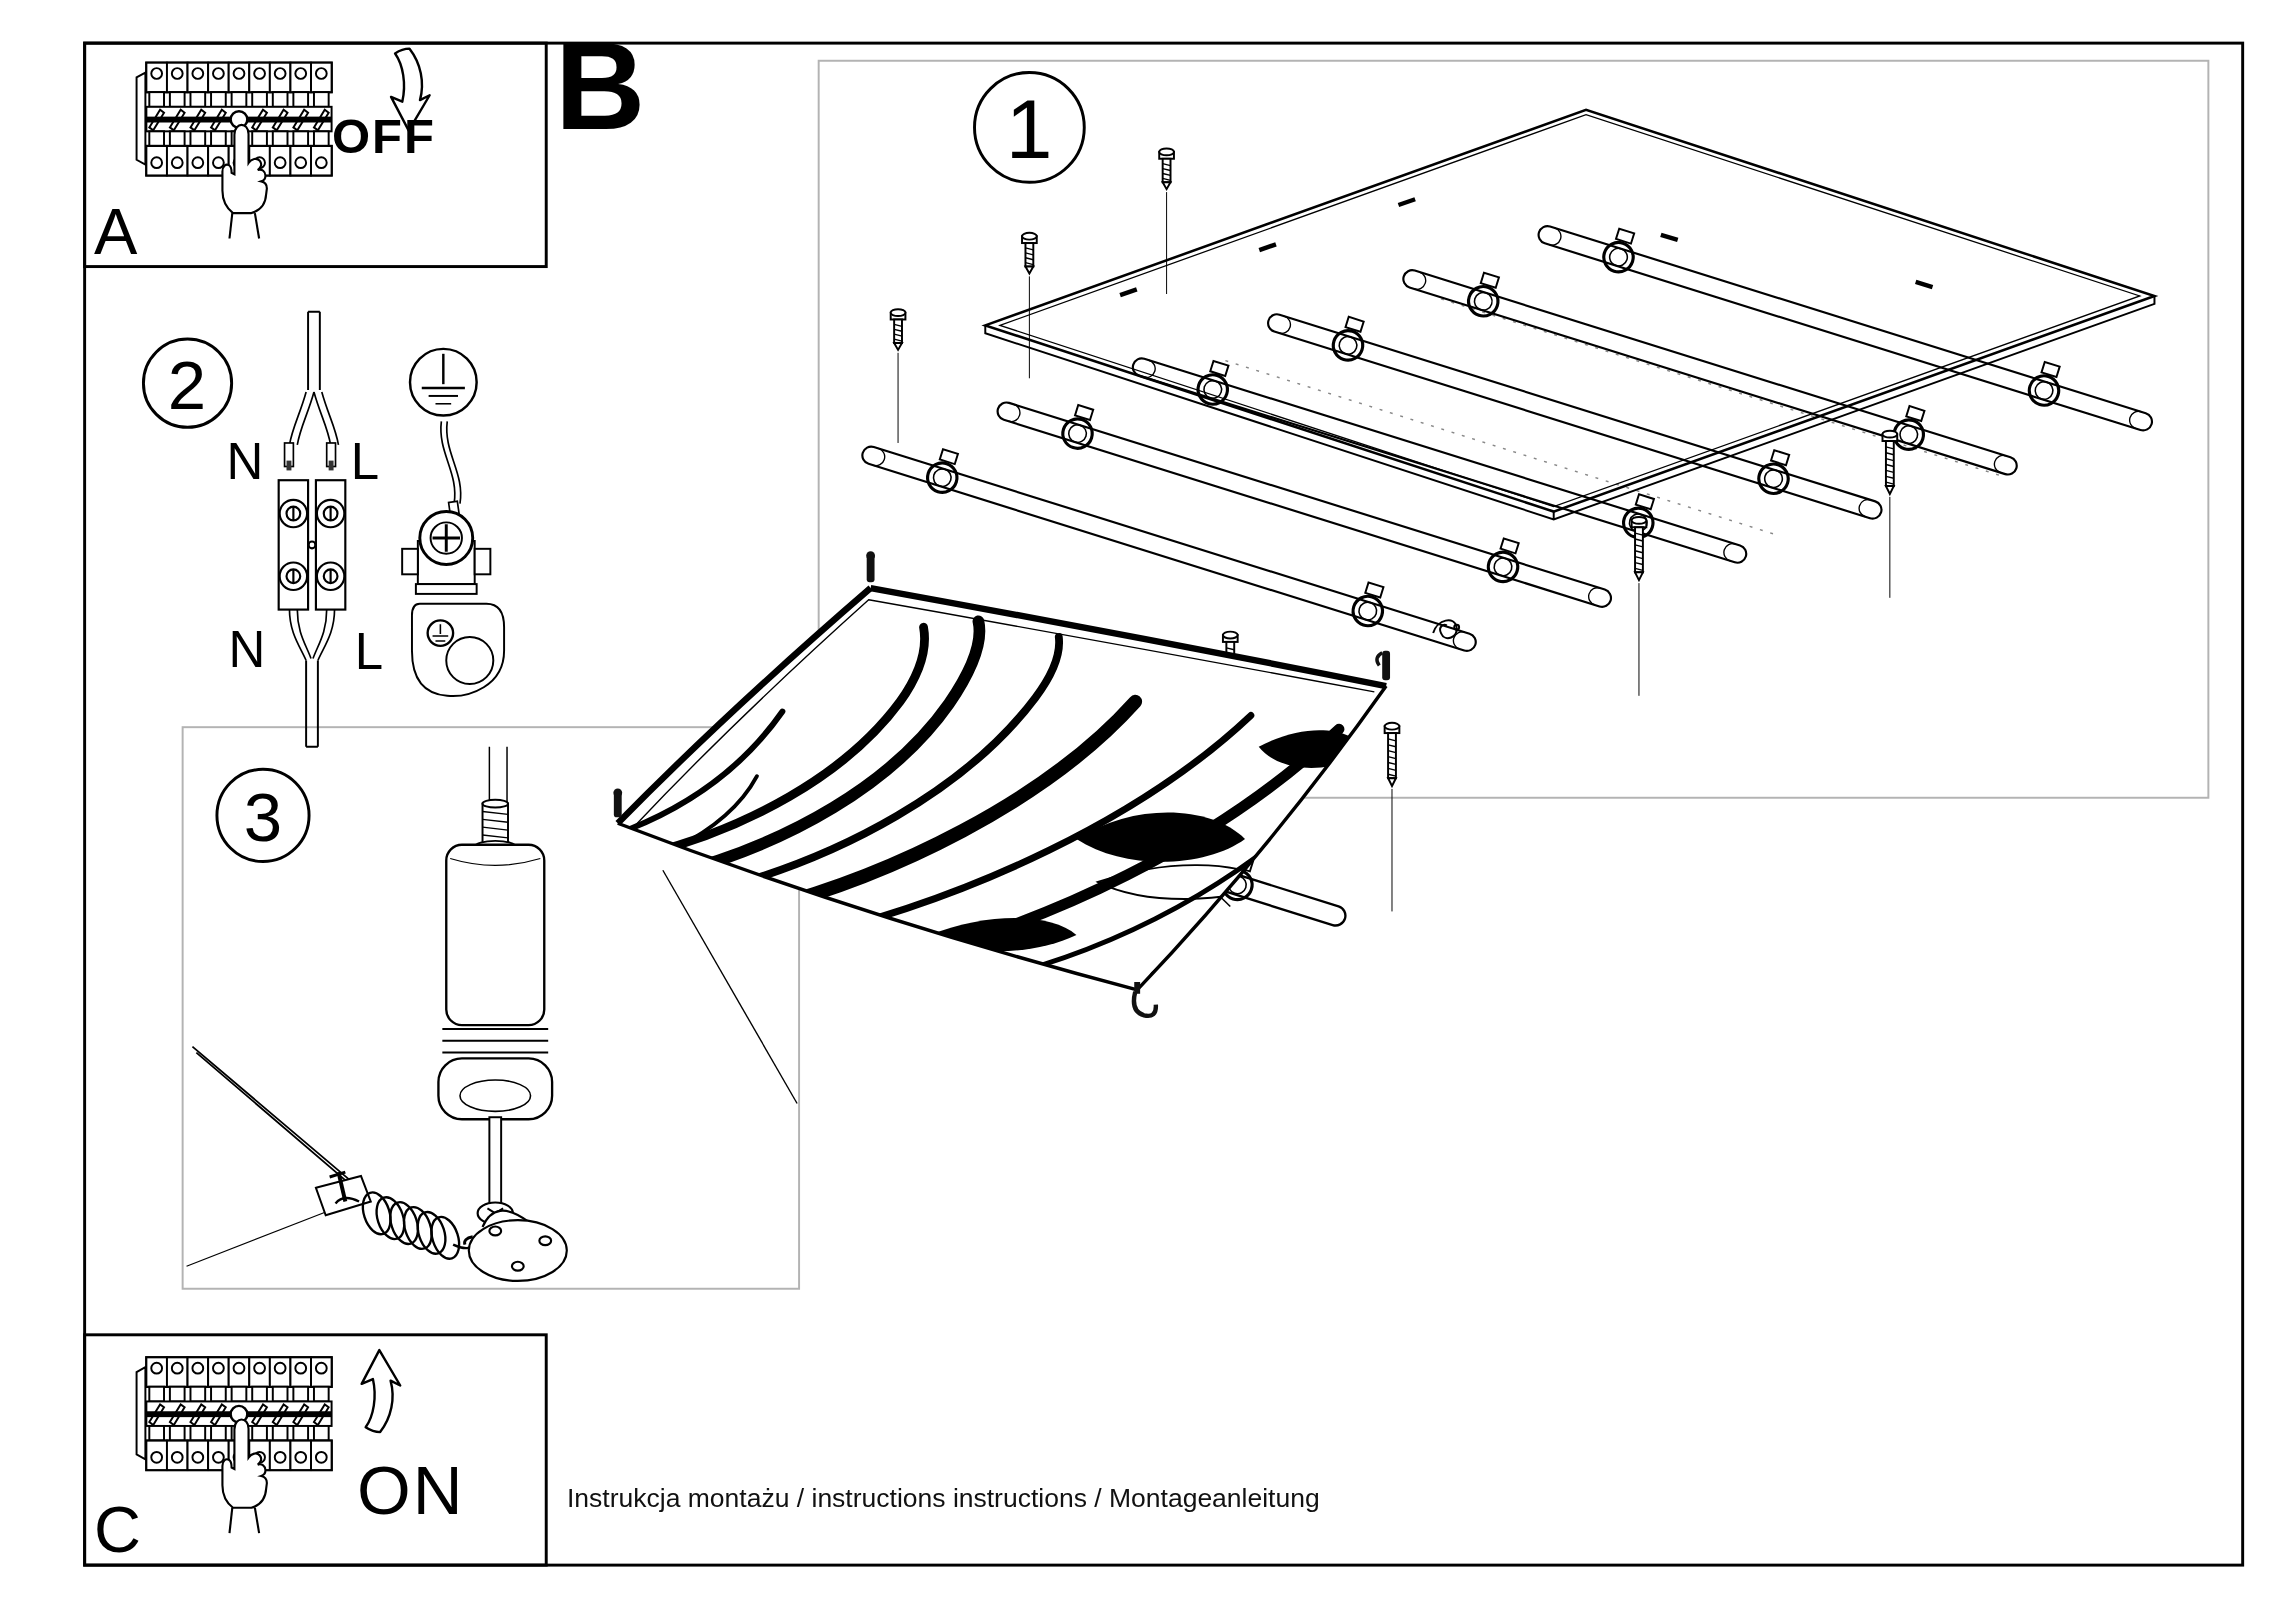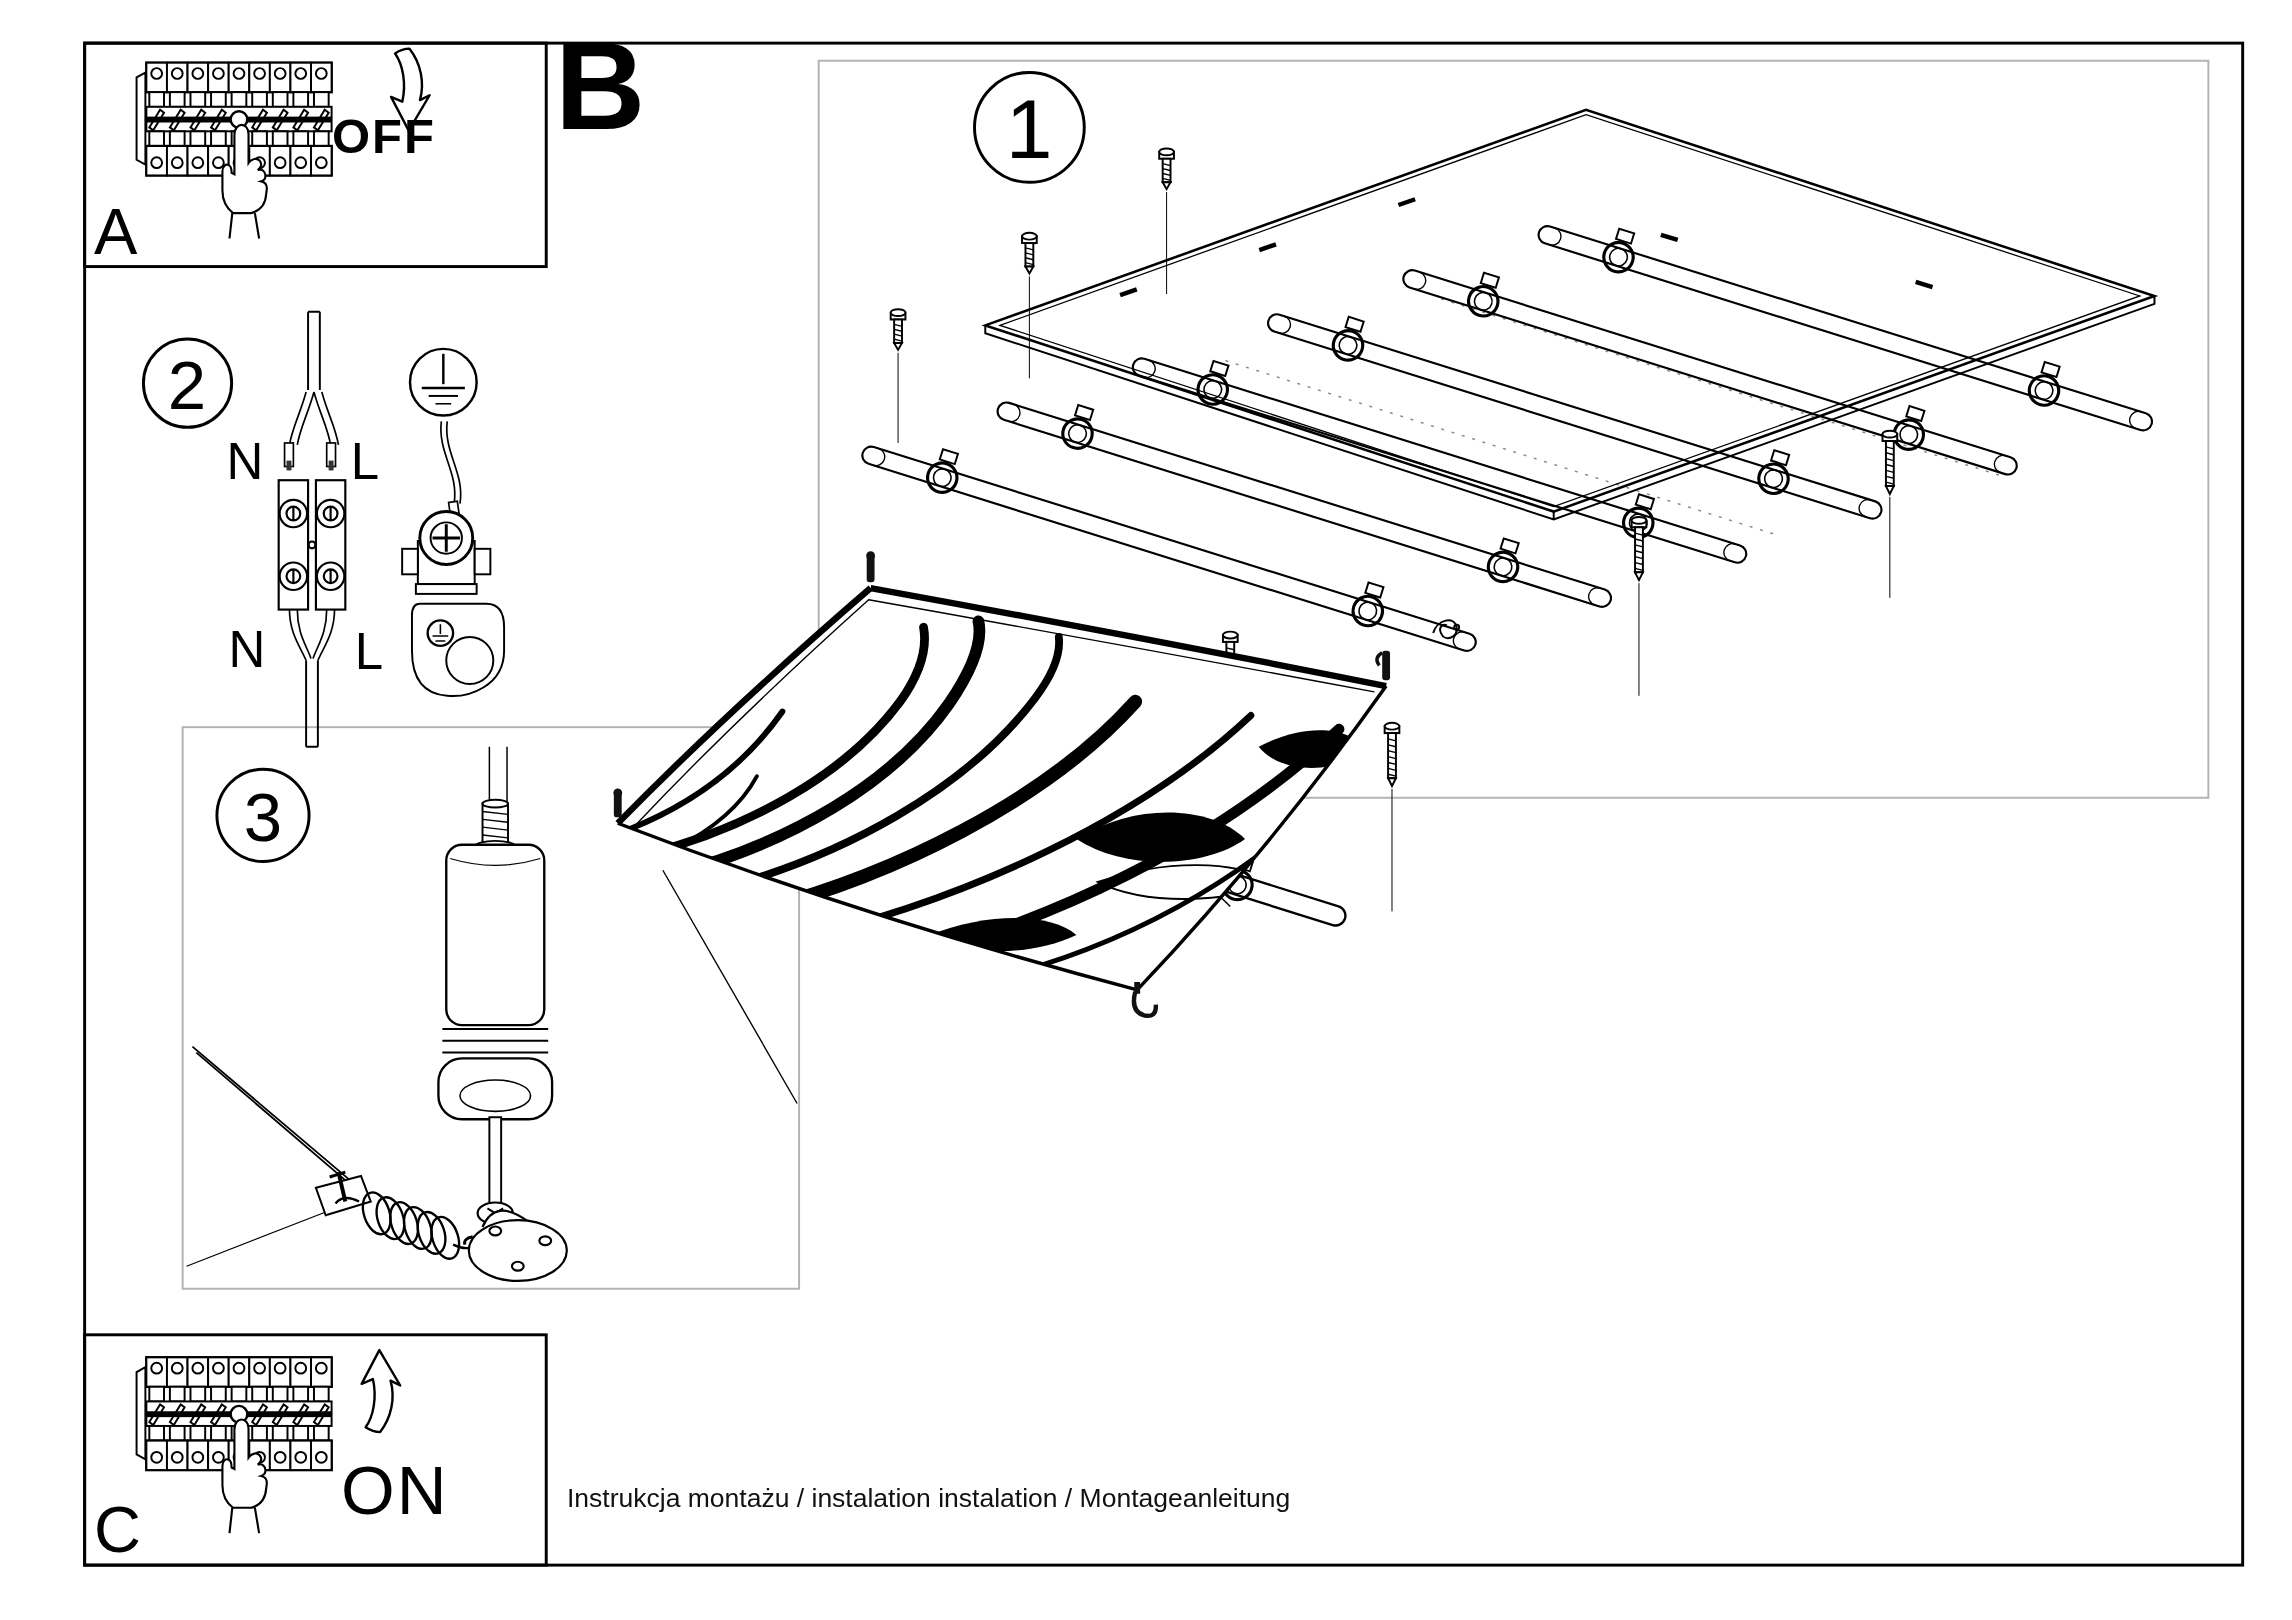--- a/index.html
+++ b/index.html
@@ -11,21 +11,21 @@
     color:#000;
     overflow:hidden;
   }
   #artwork{position:absolute;left:0;top:0;}
   .lbl{position:absolute;white-space:nowrap;color:#000;}
   .lbl.center{transform:translate(-50%,-50%);}
   #lbl-b{left:555px;top:13.7px;font-size:125px;font-weight:700;}
   #lbl-a{left:94px;top:194px;font-size:65px;}
   #lbl-c{left:94px;top:1492px;font-size:65px;}
   #lbl-off{left:332px;top:108px;font-size:49px;letter-spacing:2px;font-weight:bold;}
-  #lbl-on{left:341px;top:1451px;font-size:69px;letter-spacing:2px;}
+  #lbl-on{left:357px;top:1451px;font-size:69px;letter-spacing:2px;}
   #num1{left:1029px;top:129px;font-size:84px;}
   #num2{left:187px;top:385px;font-size:69px;}
   #num3{left:263px;top:817px;font-size:69px;}
   #nl-tn{left:245px;top:461px;font-size:51px;}
   #nl-tl{left:365px;top:461px;font-size:51px;}
   #nl-bn{left:247px;top:649px;font-size:51px;}
   #nl-bl{left:369px;top:651px;font-size:51px;}
   #footer{
     position:absolute;left:567px;top:1482px;
     font-size:26.5px;line-height:33px;color:#111;
@@ -429,17 +429,17 @@
 <span class="lbl" id="lbl-on">ON</span>
 <span class="lbl center" id="num1">1</span>
 <span class="lbl center" id="num2">2</span>
 <span class="lbl center" id="num3">3</span>
 <span class="lbl center" id="nl-tn">N</span>
 <span class="lbl center" id="nl-tl">L</span>
 <span class="lbl center" id="nl-bn">N</span>
 <span class="lbl center" id="nl-bl">L</span>
 
 <div id="footer">
-  <div>Instrukcja montażu / instalation instalation / Montageanleitung</div>
+  <div>Instrukcja montażu / instructions instructions / Montageanleitung</div>
 </div>
 
 </div>
 
 
 </body></html>

